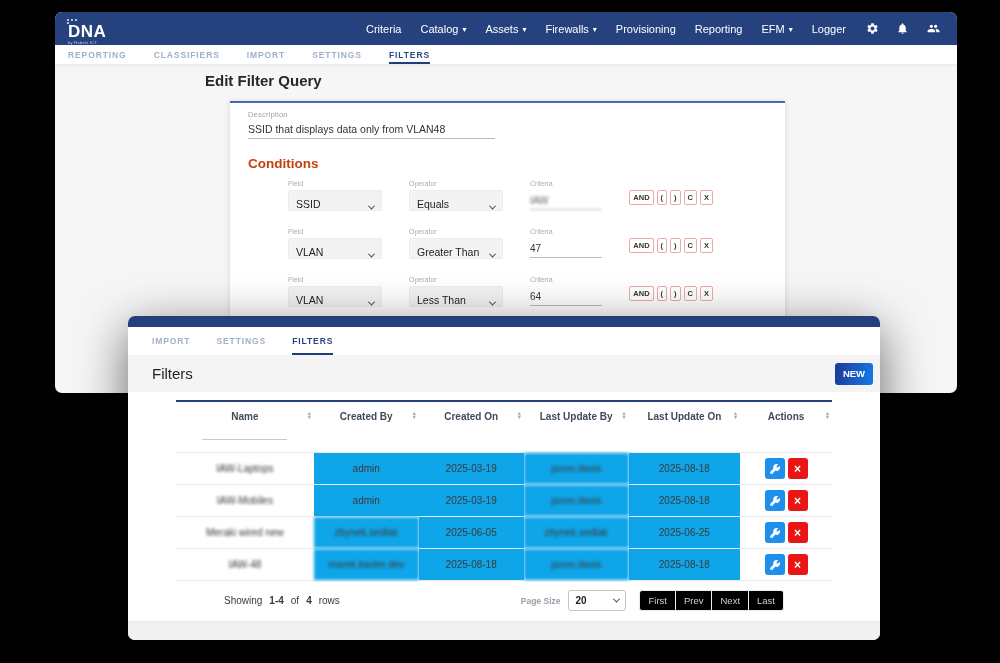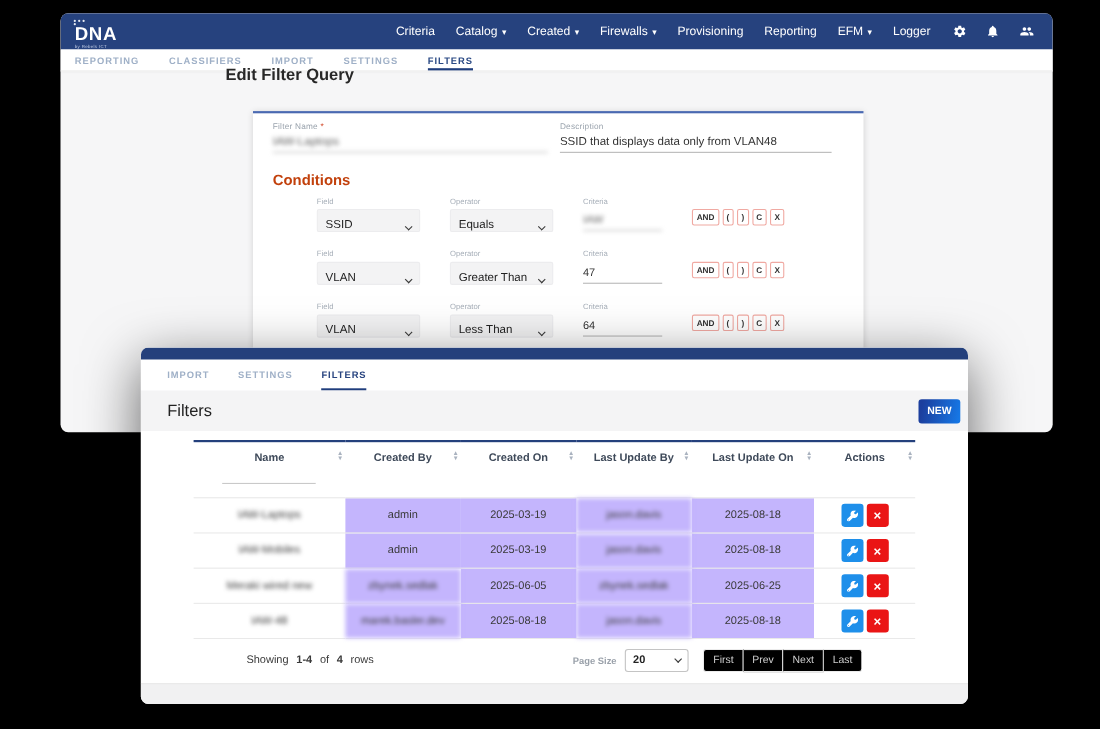--- a/index.html
+++ b/index.html
@@ -22,21 +22,21 @@
   .nav-caret { font-size:8px; line-height:1; transform:translateY(1px); }
   .nav-icons { display:flex; align-items:center; gap:17px; margin-left:20px; padding-right:3px; }
   .nav-icons svg { display:block; fill:#fff; }
 
   .subnav { height:20px; background:#fff; display:flex; align-items:stretch; gap:27px;
     padding-left:13px; border-bottom:1px solid #ececec; box-shadow:0 1px 2px rgba(0,0,0,.05); }
   .subnav-item { font-size:8.5px; font-weight:700; letter-spacing:.9px; color:#9fb0c7;
     display:flex; align-items:center; border-bottom:2px solid transparent; padding-top:2px; }
   .subnav-item.active { color:#2b4a85; border-bottom-color:#1f3d7c; }
 
-  .page-title { position:absolute; left:150px; top:48px; font-size:15px; font-weight:600; color:#272727; }
+  .page-title { position:absolute; left:150px; top:60px; font-size:15px; font-weight:600; color:#272727; }
 
   .card { position:absolute; left:175px; top:89px; width:555px; height:246px; background:#fff;
     border-top:2px solid #4a69b1; box-shadow:0 1px 6px rgba(0,0,0,.14); padding:7px 18px 0 18px; }
   .form-row { display:flex; gap:11px; }
   .form-col { width:250px; }
   .form-col.desc { width:247px; margin-left:0; }
   .f-label { font-size:7.5px; color:#9aa3ad; letter-spacing:.2px; }
   .f-req { color:#d2492a; }
   .u-input { width:100%; border:none; border-bottom:1px solid #b9b9b9; background:transparent;
     font-size:10.5px; color:#333; padding:4px 0 3px; outline:none; font-family:"Liberation Sans",sans-serif; }
@@ -78,21 +78,21 @@
   table.filters th { font-size:10px; color:#3f4a5a; font-weight:700; text-align:center;
     padding:9px 2px 3px; position:relative; white-space:nowrap; }
   .sort { position:absolute; right:3px; top:55%; transform:translateY(-50%); display:flex;
     flex-direction:column; color:#a9b2bf; font-size:6px; line-height:4px; cursor:pointer; }
   tr.filter-row th { padding:2px 2px 12px; }
   .name-filter { width:85px; border:none; border-bottom:1px solid #c9c9c9; background:transparent;
     height:13px; outline:none; font-size:10px; }
   table.filters tbody tr { border-top:1px solid #e9e9e9; }
   table.filters tbody tr:last-child { border-bottom:1px solid #e9e9e9; }
   table.filters td { font-size:10px; color:#3a3a3a; text-align:center; padding:5px 2px; }
-  td.mid { background:#c4b5fd; }
+  td.mid { background:#0ea5e9; }
   .col-name { width:21%; } .col-cb { width:16%; } .col-co { width:16%; }
   .col-ub { width:16%; } .col-uo { width:17%; } .col-act { width:14%; }
   .act-wrap { display:flex; justify-content:center; gap:3px; }
   .act-btn { width:20px; height:21px; border:none; border-radius:3px; display:inline-flex;
     align-items:center; justify-content:center; color:#fff; cursor:pointer; }
   .act-edit { background:#1e8fea; }
   .act-del  { background:#ea1515; font-size:12px; font-weight:700; line-height:1; }
   .act-edit svg { fill:#fff; }
 
   .pagination { display:flex; align-items:center; padding:9px 48px 10px; background:#fff; }
@@ -130,21 +130,21 @@
       </div>
       <div class="nav-items">
         <span class="nav-item">
             <span>Criteria</span>
           </span>
         <span class="nav-item">
             <span>Catalog</span>
             <span class="nav-caret">▾</span>
           </span>
         <span class="nav-item">
-            <span>Created</span>
+            <span>Assets</span>
             <span class="nav-caret">▾</span>
           </span>
         <span class="nav-item">
             <span>Firewalls</span>
             <span class="nav-caret">▾</span>
           </span>
         <span class="nav-item">
             <span>Provisioning</span>
           </span>
         <span class="nav-item">
@@ -182,24 +182,20 @@
       <span class="subnav-item">CLASSIFIERS</span>
       <span class="subnav-item">IMPORT</span>
       <span class="subnav-item">SETTINGS</span>
       <span class="subnav-item active">FILTERS</span>
     </div>
 
     <div class="page-title">Edit Filter Query</div>
 
     <div class="card">
       <div class="form-row">
-        <div class="form-col">
-          <div class="f-label"><span>Filter Name</span> <span class="f-req">*</span></div>
-          <input class="u-input blur" value="IAW-Laptops" style="">
-        </div>
         <div class="form-col desc">
           <div class="f-label">Description</div>
           <input class="u-input" value="SSID that displays data only from VLAN48" style="">
         </div>
       </div>
 
       <div class="conditions-h">Conditions</div>
 
       <div class="cond-row">
         <div class="cond-cell">

